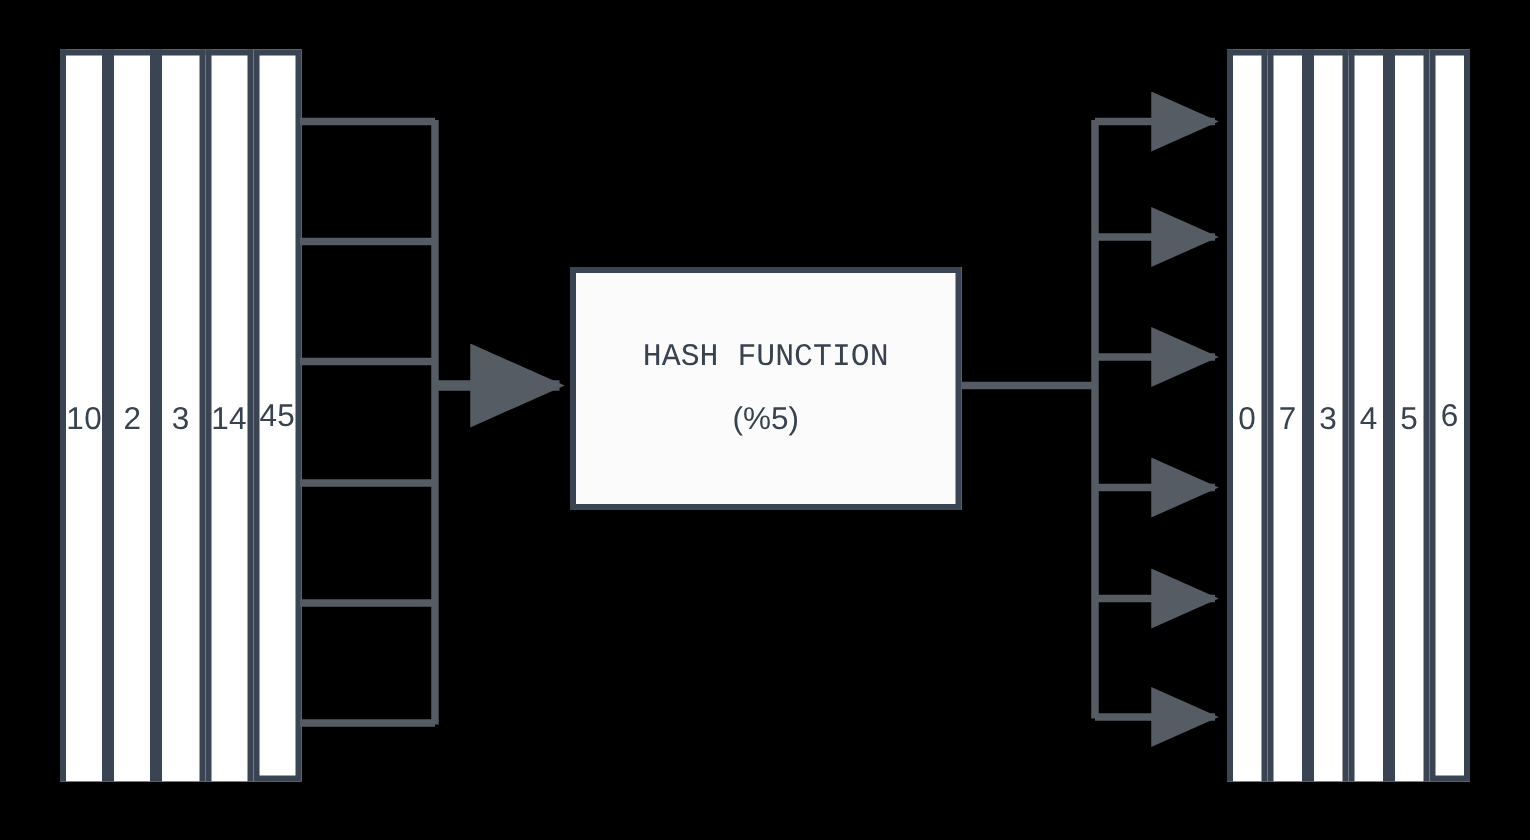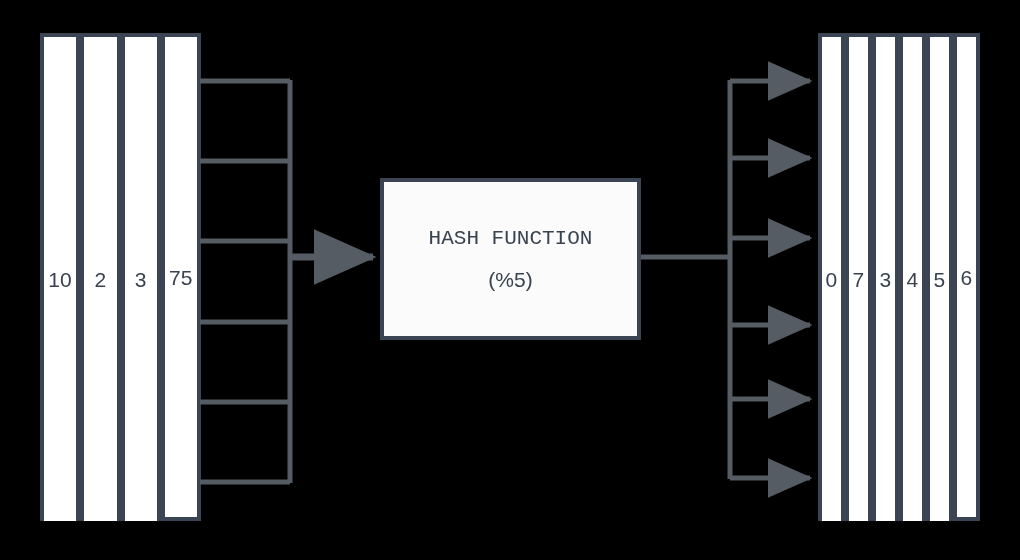--- a/index.html
+++ b/index.html
@@ -88,21 +88,24 @@
     <div class="cell">
       <span>10</span>
     </div>
     <div class="cell">
       <span>2</span>
     </div>
     <div class="cell">
       <span>3</span>
     </div>
     <div class="cell">
-      <span>75</span>
+      <span>14</span>
+    </div>
+    <div class="cell">
+      <span>45</span>
     </div>
   </div>
 
   <div class="hash-box">
     <div class="hash-title">HASH FUNCTION</div>
     <div class="hash-formula">(%5)</div>
   </div>
 
   <div class="column col-output">
     <div class="cell">

